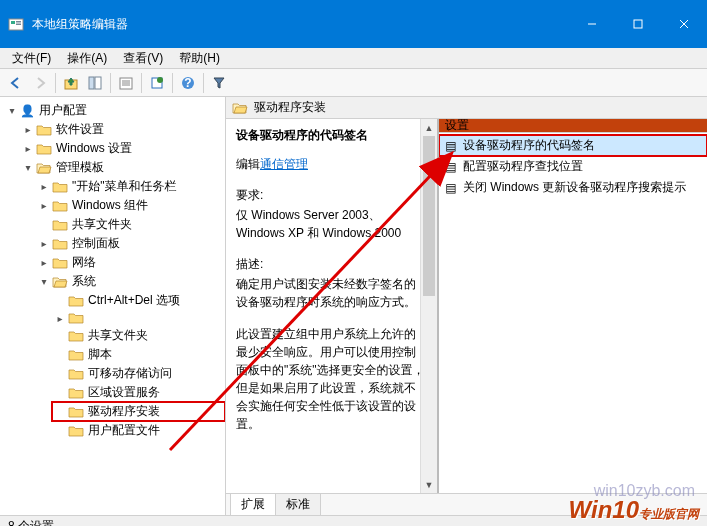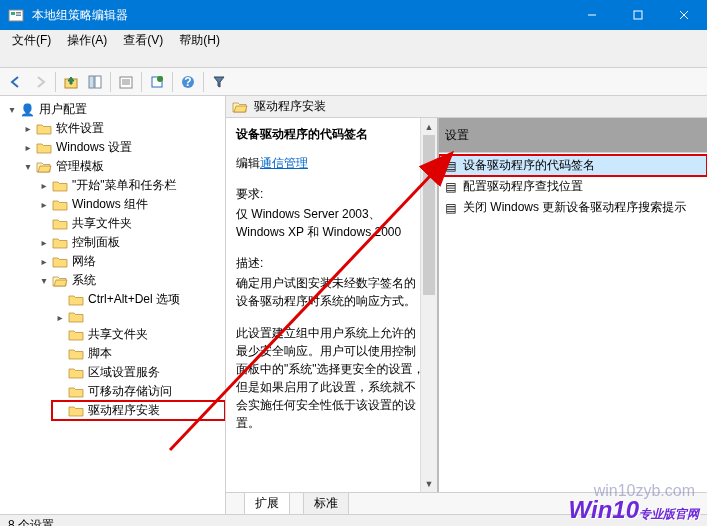--- a/index.html
+++ b/index.html
@@ -1,25 +1,25 @@
 <!DOCTYPE html>
 <html><head>
 <meta charset="utf-8">
 <style>
 * { margin: 0; padding: 0; box-sizing: border-box; font-family: "Microsoft YaHei", "SimSun", Arial, sans-serif; font-size: 12px; }
 body { width: 707px; height: 526px; background: #fff; position: relative; overflow: hidden; }
 
-.titlebar { height: 30px; background: #0078d7; display: flex; align-items: center; padding-left: 8px; color: #fff; }
+.titlebar { height: 48px; background: #0078d7; display: flex; align-items: center; padding-left: 8px; color: #fff; }
 .titlebar .icon { width: 16px; height: 16px; margin-right: 8px; }
 .titlebar .title { flex: 1; font-size: 12px; }
 .titlebar .winbtns { display: flex; }
 .titlebar .winbtn { width: 46px; height: 30px; display: flex; align-items: center; justify-content: center; color: #fff; }
 .titlebar .winbtn svg { stroke: #fff; }
 
-.menubar { height: 38px; background: #f0f0f0; border-bottom: 1px solid #d0d0d0; display: flex; padding-left: 4px; }
+.menubar { height: 21px; background: #f0f0f0; border-bottom: 1px solid #d0d0d0; display: flex; align-items: center; padding-left: 4px; }
 .menubar .menuitem { padding: 2px 8px; }
 
 .toolbar { height: 28px; background: #f7f7f7; border-bottom: 1px solid #d0d0d0; display: flex; align-items: center; padding: 0 4px; gap: 0; }
 .toolbar .tbtn { width: 24px; height: 24px; display: flex; align-items: center; justify-content: center; border: 1px solid transparent; }
 .toolbar .sep { width: 1px; height: 20px; background: #d0d0d0; margin: 0 3px; }
 .toolbar .tbtn.disabled { opacity: 0.4; }
 
 .content { display: flex; height: 418px; }
 .tree-pane { width: 226px; border-right: 1px solid #d0d0d0; overflow: auto; padding: 4px 0; }
 .right-pane { flex: 1; display: flex; flex-direction: column; }
@@ -41,33 +41,33 @@
 .right-header .folder { width: 16px; height: 14px; margin-right: 6px; }
 
 .right-body { flex: 1; display: flex; position: relative; }
 .detail-pane { width: 213px; border-right: 2px solid #bbb; padding: 8px 10px; overflow: hidden; }
 .detail-pane h3 { font-size: 12px; font-weight: bold; margin-bottom: 12px; }
 .detail-pane .edit-link { color: #0066cc; text-decoration: underline; margin-bottom: 14px; display: block; }
 .detail-pane .lbl { margin-bottom: 2px; }
 .detail-pane .para { margin-bottom: 14px; line-height: 1.5; }
 
 .list-pane { flex: 1; display: flex; flex-direction: column; }
-.list-header { height: 35px; border-bottom: 1px solid #d0d0d0; display: flex; align-items: center; padding-left: 6px; background: #a3a3a3; }
+.list-header { height: 14px; border-bottom: 1px solid #d0d0d0; display: flex; align-items: center; padding-left: 6px; background: #c2410c; }
 .list-body { flex: 1; overflow: auto; padding: 2px 0; }
 .list-item { display: flex; align-items: center; padding: 2px 4px; gap: 4px; white-space: nowrap; }
 .list-item.sel { background: #cce8ff; outline: 2px solid #d00; outline-offset: -1px; }
 .list-item .itemicon { width: 16px; display: inline-flex; justify-content: center; font-size: 12px; }
 
 .tabs { height: 22px; border-top: 1px solid #d0d0d0; display: flex; align-items: flex-end; padding-left: 4px; background: #f7f7f7; }
-.tab { padding: 2px 10px; border: 1px solid #d0d0d0; border-bottom: none; margin-right: -1px; background: #f0f0f0; margin-left: 14px; }
+.tab { padding: 2px 10px; border: 1px solid #d0d0d0; border-bottom: none; margin-right: -1px; background: #f0f0f0; }
 .tab.active { background: #fff; }
 
 .statusbar { height: 22px; border-top: 1px solid #d0d0d0; display: flex; align-items: center; padding: 0 8px; background: #f0f0f0; }
 
-.watermark { position: absolute; right: 8px; bottom: 2px; font-size: 20px; font-weight: bold; font-style: italic; color: #6d28d9; text-shadow: 1px 1px 0 #fff; margin-top: 16px; }
+.watermark { position: absolute; right: 8px; bottom: 2px; font-size: 20px; font-weight: bold; font-style: italic; color: #c2410c; text-shadow: 1px 1px 0 #fff; margin-top: 16px; }
 .watermark .w { font-size: 24px; }
 .watermark2 { position: absolute; right: 12px; bottom: 26px; font-size: 16px; color: #88b; opacity: 0.6; }
 
 .red-arrow { position: absolute; pointer-events: none; z-index: 5; }
 
 .scrollbar-v { position: absolute; right: 0; top: 0; bottom: 0; width: 17px; background: #f0f0f0; border-left: 1px solid #ddd; }
 .scrollbar-v .sb-btn { height: 17px; display: flex; align-items: center; justify-content: center; font-size: 9px; color: #555; }
 .scrollbar-v .sb-thumb { position: absolute; left: 2px; right: 2px; background: #ccc; }
 </style>
 </head>
@@ -294,39 +294,48 @@
                             </svg></span>
                           <span>脚本</span>
                         </div>
                       </li>
                       <li>
                         <div class="node">
                           <span class="expander"></span>
                           <span class="folder"><svg viewBox="0 0 16 14">
                               <path class="folder-closed-path" d="M1 3 h5 l1.5 1.5 H15 V12 H1 z"></path>
                             </svg></span>
+                          <span>可移动存储访问</span>
+                        </div>
+                      </li>
+                      <li>
+                        <div class="node">
+                          <span class="expander"></span>
+                          <span class="folder"><svg viewBox="0 0 16 14">
+                              <path class="folder-closed-path" d="M1 3 h5 l1.5 1.5 H15 V12 H1 z"></path>
+                            </svg></span>
                           <span>区域设置服务</span>
                         </div>
                       </li>
                       <li>
-                        <div class="node">
-                          <span class="expander"></span>
-                          <span class="folder"><svg viewBox="0 0 16 14">
-                              <path class="folder-closed-path" d="M1 3 h5 l1.5 1.5 H15 V12 H1 z"></path>
-                            </svg></span>
-                          <span>可移动存储访问</span>
-                        </div>
-                      </li>
-                      <li>
                         <div class="node sel">
                           <span class="expander"></span>
                           <span class="folder"><svg viewBox="0 0 16 14">
                               <path class="folder-closed-path" d="M1 3 h5 l1.5 1.5 H15 V12 H1 z"></path>
                             </svg></span>
                           <span>驱动程序安装</span>
+                        </div>
+                      </li>
+                      <li>
+                        <div class="node">
+                          <span class="expander"></span>
+                          <span class="folder"><svg viewBox="0 0 16 14">
+                              <path class="folder-closed-path" d="M1 3 h5 l1.5 1.5 H15 V12 H1 z"></path>
+                            </svg></span>
+                          <span>用户配置文件</span>
                         </div>
                       </li>
                     </ul>
                   </li>
                 </ul>
               </li>
             </ul>
           </li>
         </ul>
       </div>

